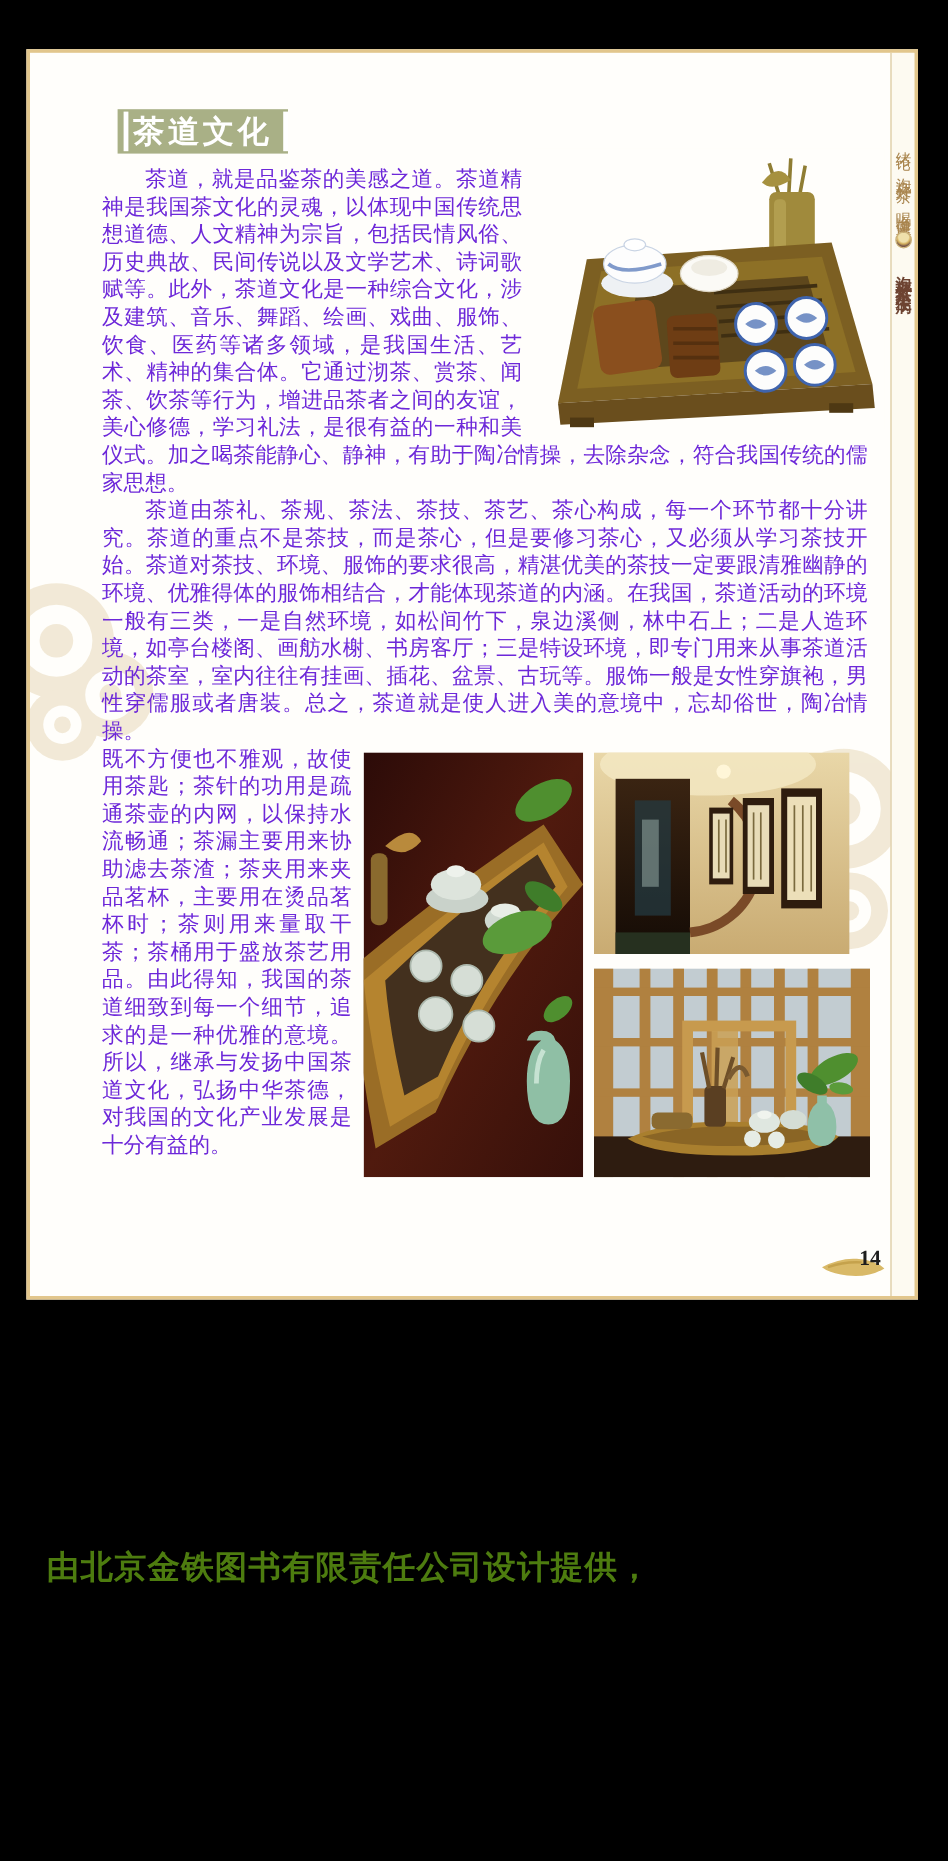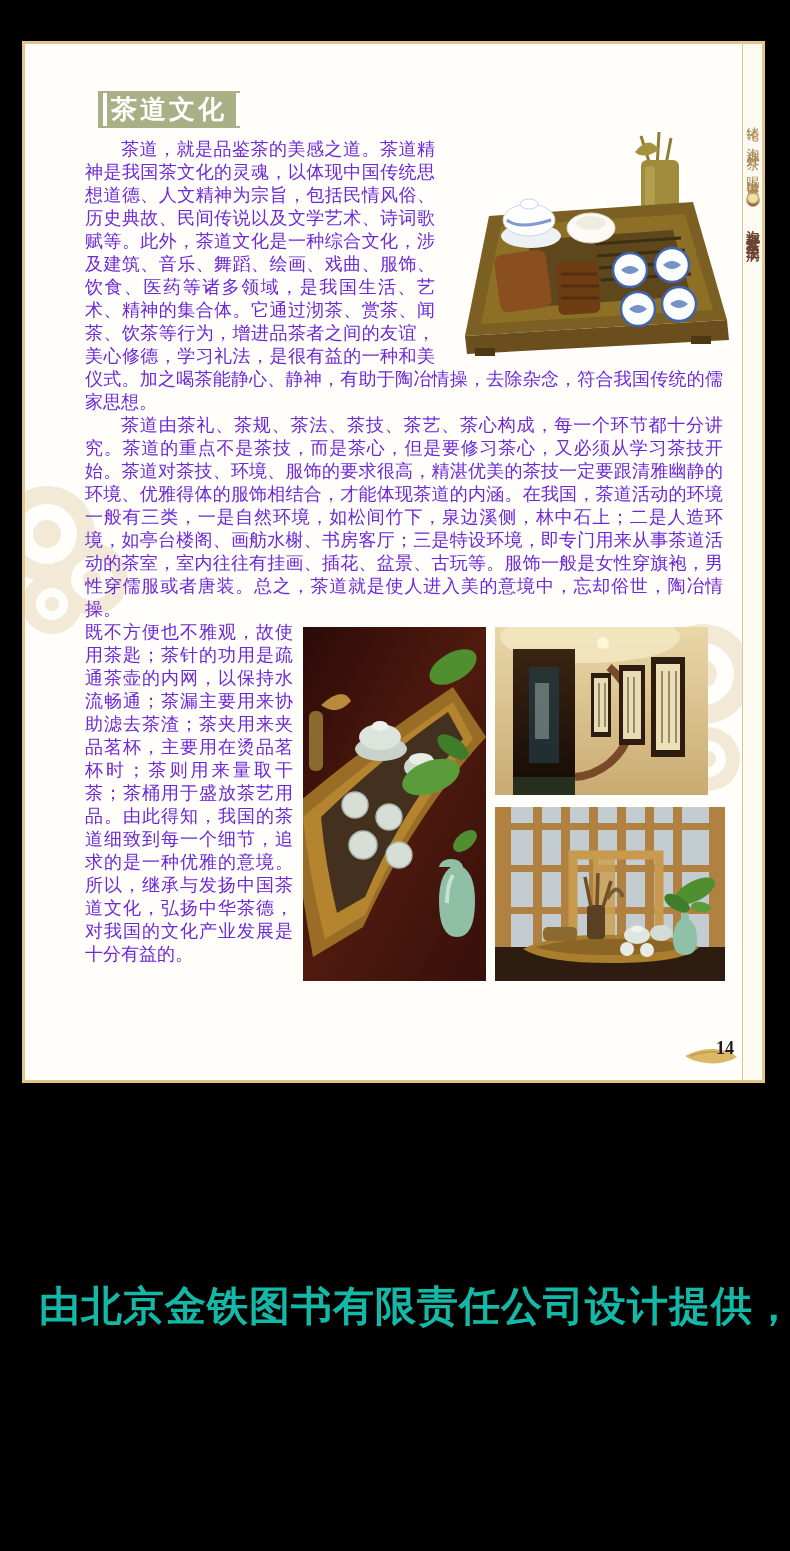--- a/index.html
+++ b/index.html
@@ -66,23 +66,23 @@
   .photo{display:block;}
   
   .pagenum{position:absolute;right:24px;bottom:12px;width:54px;height:30px;}
   .pagenum svg{position:absolute;left:0;top:6px;}
   .pagenum .num{
     position:absolute;right:4px;top:0;font-size:18px;font-weight:bold;color:#1d1d1d;
     font-family:"Liberation Serif",serif;
   }
   
   .footer{
-    position:absolute;left:39px;top:1276px;width:740px;color:#14b8a6;
+    position:absolute;left:39px;top:1276px;width:740px;color:#4d7c0f;
     font-family:"Liberation Sans","DejaVu Sans",sans-serif;
-    font-size:41px;font-weight:bold;letter-spacing:1px;line-height:60px;
+    font-size:27px;font-weight:bold;letter-spacing:1px;line-height:60px;
   }
   .footer div{white-space:nowrap;}
 </style>
 </head>
 <body>
 
 <div class="page">
 
   <svg class="cloud" style="left:-18px;top:430px;" width="150" height="170" viewBox="0 0 150 170">
     <g fill="#ecdfc4">

